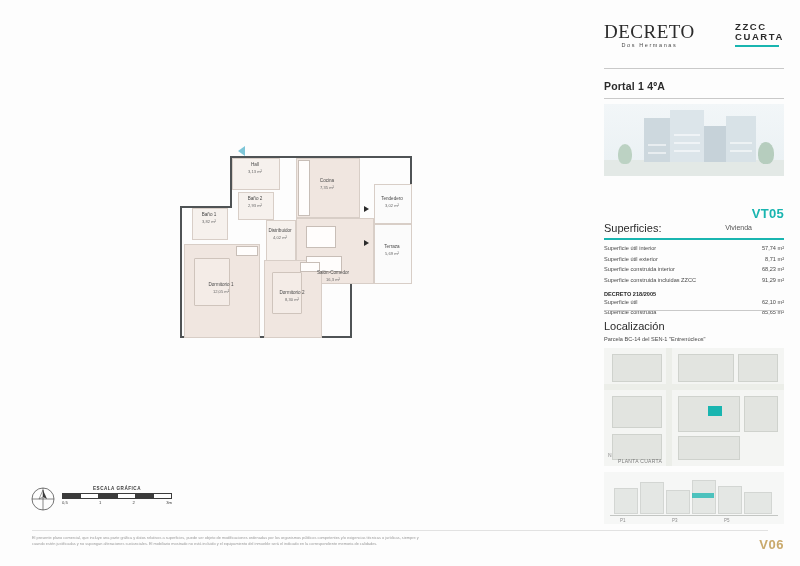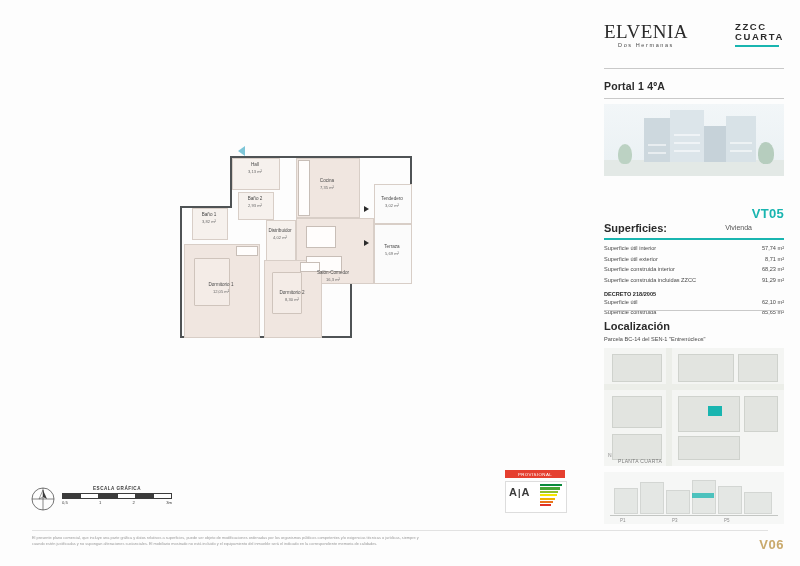--- a/index.html
+++ b/index.html
@@ -53,21 +53,21 @@
   .render .b1{position:absolute;left:40px;bottom:14px;width:26px;height:44px;background:#cdd8de;}
   .render .b2{position:absolute;left:66px;bottom:14px;width:34px;height:52px;background:#dce5ea;}
   .render .b3{position:absolute;left:100px;bottom:14px;width:22px;height:36px;background:#c6d2d9;}
   .render .b4{position:absolute;left:122px;bottom:14px;width:30px;height:46px;background:#d8e2e7;}
   .render .ground{position:absolute;left:0;bottom:0;width:100%;height:16px;background:#e3e9e6;}
   .render .tree1{position:absolute;left:14px;bottom:12px;width:14px;height:20px;background:#bcd2c3;border-radius:50% 50% 40% 40%;}
   .render .tree2{position:absolute;left:154px;bottom:12px;width:16px;height:22px;background:#b6cdbe;border-radius:50% 50% 40% 40%;}
   .render .win{position:absolute;background:#ffffff;opacity:.55;}
 
   .sect-title{
-    position:absolute;left:16px;font-size:11px;font-weight:700;color:#2b2b2b;
+    position:absolute;left:16px;font-size:11px;font-weight:400;color:#2b2b2b;
   }
   .viv-lab{
     position:absolute;right:16px;font-size:7px;color:#555;
   }
   .viv-code{
     position:absolute;right:16px;font-size:13px;font-weight:700;color:#19b5b0;letter-spacing:.3px;
   }
   .teal-rule{position:absolute;left:16px;width:180px;height:1.5px;background:#19b5b0;}
 
   .spec{
@@ -266,49 +266,33 @@
           <div></div>
       </div>
       <div class="scale-nums">
         <span>0,5</span>
         <span>1</span>
         <span>2</span>
         <span>3m</span>
       </div>
     </div>
 
-    <div class="energy">
-      <div class="prov">PROVISIONAL</div>
-      <div class="box"></div>
-      <div class="aa">
-        <span>A</span><span style="font-size:9px;">|</span><span>A</span>
-      </div>
-      <div class="bars">
-        <i style="background:#0a8b3c;width:100%"></i>
-        <i style="background:#45a535;width:92%"></i>
-        <i style="background:#8fbf2e;width:84%"></i>
-        <i style="background:#f3e600;width:76%"></i>
-        <i style="background:#f2b200;width:68%"></i>
-        <i style="background:#e8741a;width:60%"></i>
-        <i style="background:#e03226;width:52%"></i>
-      </div>
-    </div>
 
     <div class="botline"></div>
     <div class="footer">
       <div>El presente plano comercial, que incluye una parte gráfica y datos relativos a superficies, puede ser objeto de modificaciones ordenadas por los organismos públicos competentes y/o exigencias técnicas o jurídicas, siempre y</div>
       <div>cuando estén justificadas y no supongan alteraciones sustanciales. El mobiliario mostrado no está incluido y el equipamiento del inmueble será el indicado en la correspondiente memoria de calidades.</div>
     </div>
   </div>
 
   <div class="right">
 
     <div class="brandrow">
       <div class="elvenia">
-        <div class="main">ELVENIA</div>
+        <div class="main">DECRETO</div>
         <div class="sub">Dos Hermanas</div>
       </div>
       <div class="aedas">
         <div class="l1">ZZCC</div>
         <div class="l2">CUARTA</div>
         <div class="bar"></div>
       </div>
     </div>
 
     <div class="hr" style="top:68px;"></div>

